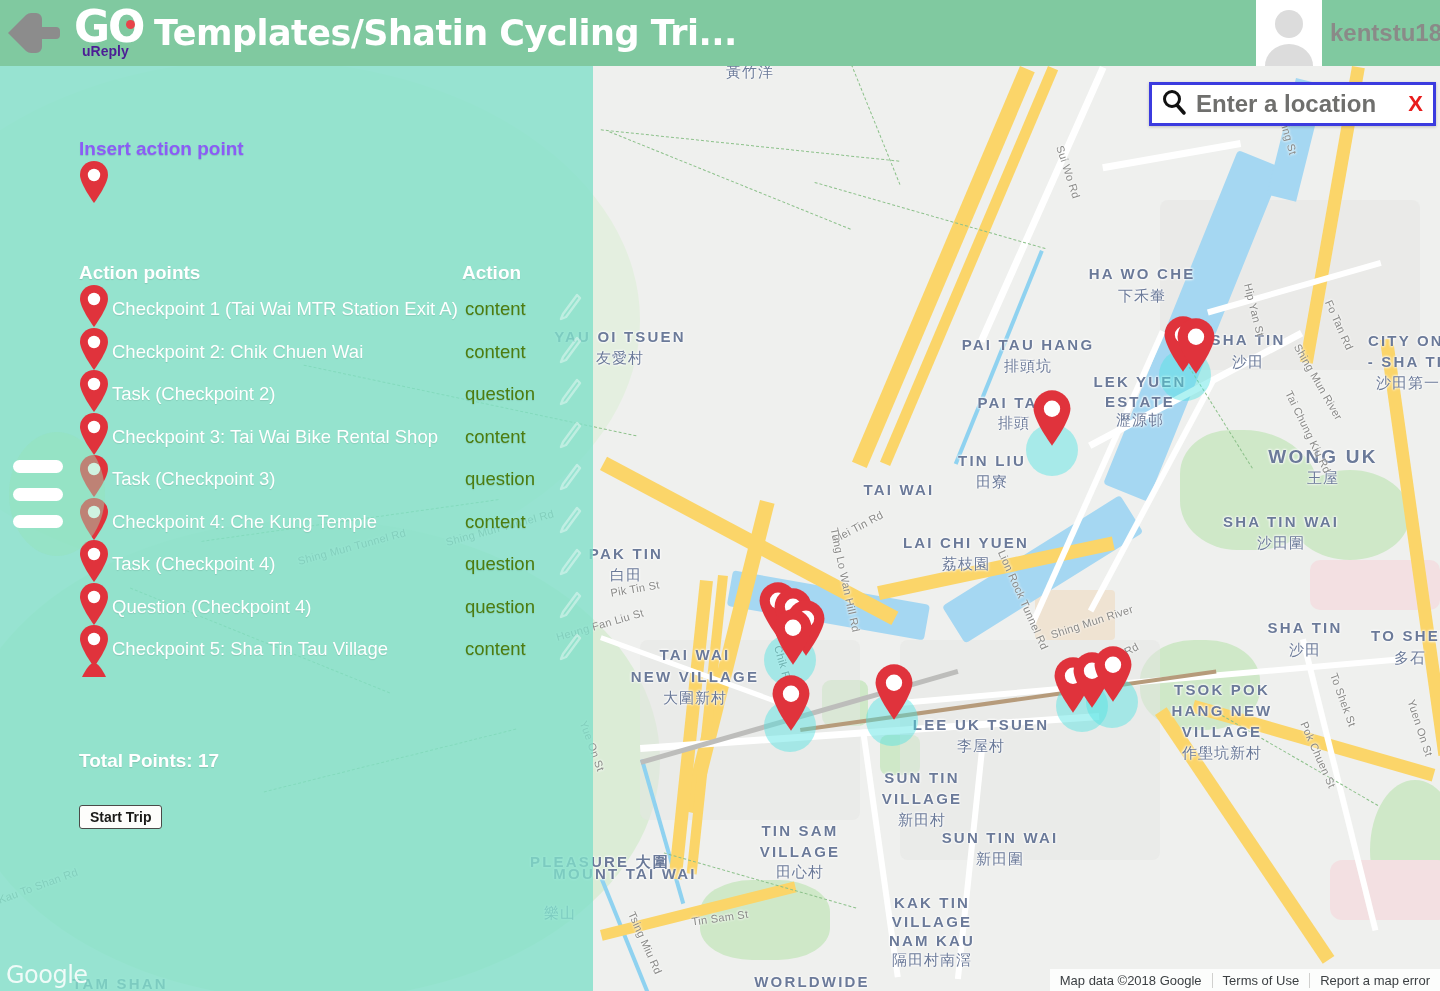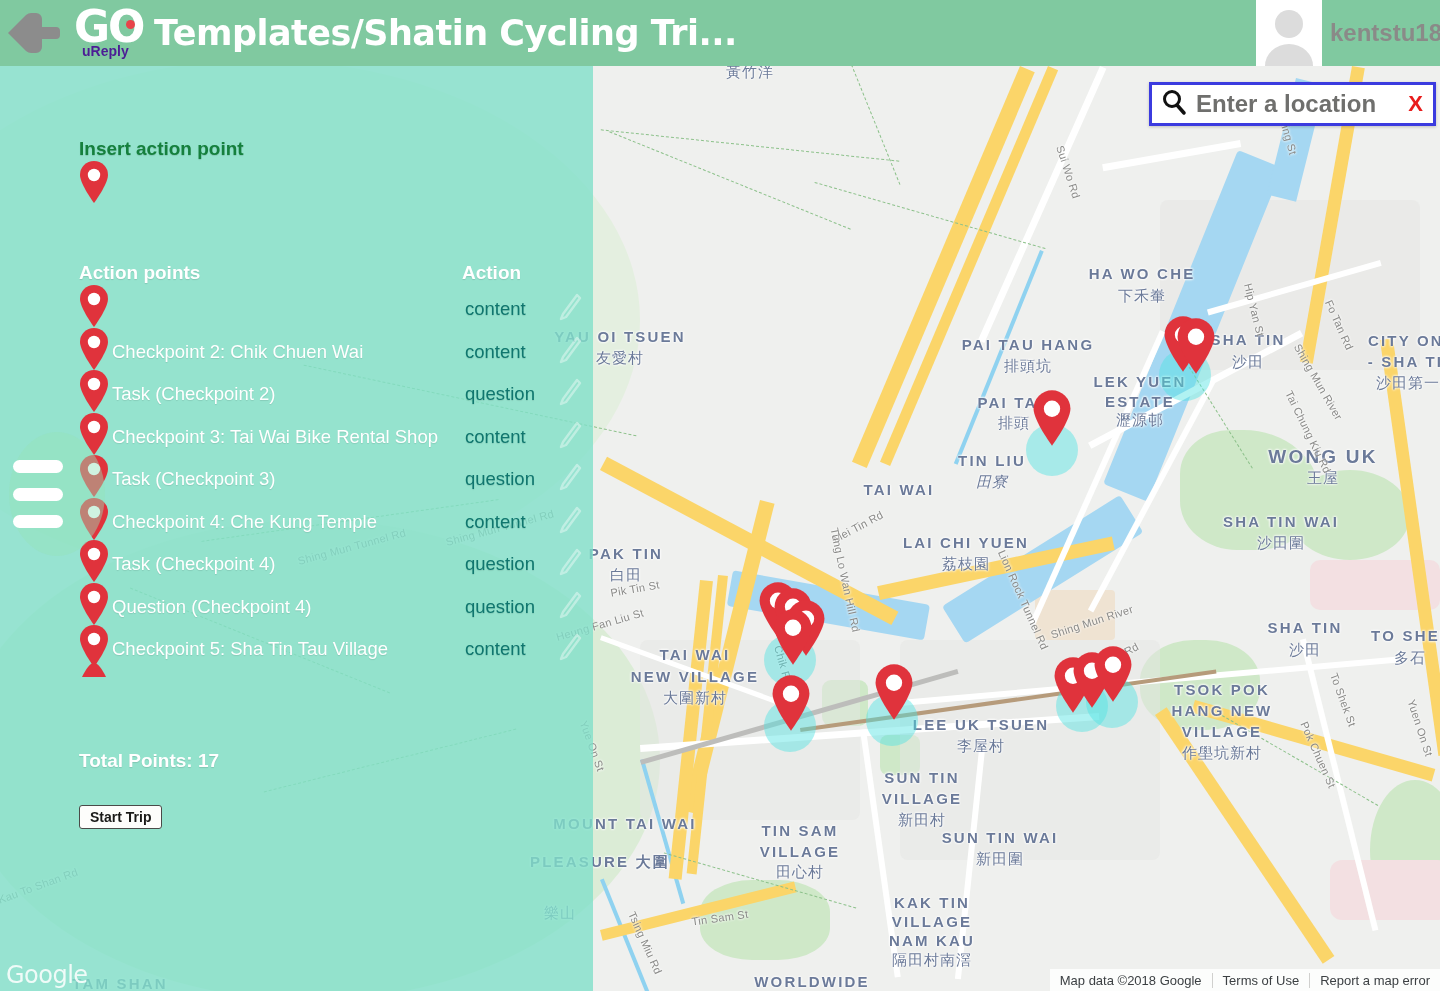--- a/index.html
+++ b/index.html
@@ -101,21 +101,21 @@
   }
 
   
   .left-panel {
     position: absolute; left: 0; top: 66px; width: 593px; height: 925px;
     background: rgba(129,224,201,0.80);
     z-index: 30;
   }
   .insert-title {
     position: absolute; left: 79px; top: 72px;
-    color: #15803d; font-size: 19px; font-weight: 700;
+    color: #8b5cf6; font-size: 19px; font-weight: 700;
     text-shadow: 0 1px 1px rgba(0,0,0,0.12);
   }
   .pin {
     position: absolute;
     width: 34px; height: 44px;
   }
   .pin svg { display: block; }
   .insert-pin { left: 77px; top: 94px; }
 
   .search-wrap {
@@ -152,21 +152,21 @@
     position: absolute; left: 77px; top: -4px;
     width: 34px; height: 44px;
   }
   .row .rowlabel {
     position: absolute; left: 112px; top: 50%; transform: translateY(-50%);
     color: #fff; font-size: 18.5px; white-space: nowrap;
     text-shadow: 0 1px 1px rgba(0,0,0,0.10);
   }
   .row .rowaction {
     position: absolute; left: 465px; top: 50%; transform: translateY(-50%);
-    color: #0f766e; font-size: 18.5px;
+    color: #4d7c0f; font-size: 18.5px;
     text-shadow: 0 1px 1px rgba(0,0,0,0.10);
   }
   .row .rowedit {
     position: absolute; left: 558px; top: 50%; transform: translateY(-50%);
     opacity: 0.40;
   }
   .pin-tail {
     position: absolute; left: 82px; top: 0px; width: 24px; height: 14px;
   }
 
@@ -333,21 +333,21 @@
         <div class="maplabel caps" style="left: 1028px; top: 345px; font-size: 15px; transform: translate(-50%, -50%);">PAI TAU HANG</div>
         <div class="maplabel cn" style="left: 1028px; top: 366px; font-size: 15px; transform: translate(-50%, -50%);">排頭坑</div>
         <div class="maplabel caps" style="left: 1248px; top: 340px; font-size: 15px; transform: translate(-50%, -50%);">SHA TIN</div>
         <div class="maplabel cn" style="left: 1248px; top: 362px; font-size: 15px; transform: translate(-50%, -50%);">沙田</div>
         <div class="maplabel caps" style="left: 1140px; top: 382px; font-size: 15px; transform: translate(-50%, -50%);">LEK YUEN</div>
         <div class="maplabel caps" style="left: 1140px; top: 402px; font-size: 15px; transform: translate(-50%, -50%);">ESTATE</div>
         <div class="maplabel cn" style="left: 1140px; top: 420px; font-size: 15px; transform: translate(-50%, -50%);">瀝源邨</div>
         <div class="maplabel caps" style="left: 1014px; top: 403px; font-size: 15px; transform: translate(-50%, -50%);">PAI TAU</div>
         <div class="maplabel cn" style="left: 1014px; top: 423px; font-size: 15px; transform: translate(-50%, -50%);">排頭</div>
         <div class="maplabel caps" style="left: 992px; top: 461px; font-size: 15px; transform: translate(-50%, -50%);">TIN LIU</div>
-        <div class="maplabel cn" style="left: 992px; top: 482px; font-size: 15px; transform: translate(-50%, -50%); font-style: italic;">田寮</div>
+        <div class="maplabel cn" style="left: 992px; top: 482px; font-size: 15px; transform: translate(-50%, -50%);">田寮</div>
         <div class="maplabel caps" style="left: 899px; top: 490px; font-size: 15px; transform: translate(-50%, -50%);">TAI WAI</div>
         <div class="maplabel caps" style="left: 1412px; top: 341px; font-size: 15px; transform: translate(-50%, -50%);">CITY ONE</div>
         <div class="maplabel caps" style="left: 1412px; top: 362px; font-size: 15px; transform: translate(-50%, -50%);">- SHA TIN</div>
         <div class="maplabel cn" style="left: 1416px; top: 383px; font-size: 15px; transform: translate(-50%, -50%);">沙田第一城</div>
         <div class="maplabel caps" style="left: 1323px; top: 457px; font-size: 19px; transform: translate(-50%, -50%);">WONG UK</div>
         <div class="maplabel cn" style="left: 1323px; top: 478px; font-size: 15px; transform: translate(-50%, -50%);">王屋</div>
         <div class="maplabel caps" style="left: 1281px; top: 522px; font-size: 15px; transform: translate(-50%, -50%);">SHA TIN WAI</div>
         <div class="maplabel cn" style="left: 1281px; top: 543px; font-size: 15px; transform: translate(-50%, -50%);">沙田圍</div>
         <div class="maplabel caps" style="left: 966px; top: 543px; font-size: 15px; transform: translate(-50%, -50%);">LAI CHI YUEN</div>
         <div class="maplabel cn" style="left: 966px; top: 564px; font-size: 15px; transform: translate(-50%, -50%);">荔枝園</div>
@@ -372,21 +372,21 @@
         <div class="maplabel caps" style="left: 1000px; top: 838px; font-size: 15px; transform: translate(-50%, -50%);">SUN TIN WAI</div>
         <div class="maplabel cn" style="left: 1000px; top: 859px; font-size: 15px; transform: translate(-50%, -50%);">新田圍</div>
         <div class="maplabel caps" style="left: 800px; top: 831px; font-size: 15px; transform: translate(-50%, -50%);">TIN SAM</div>
         <div class="maplabel caps" style="left: 800px; top: 852px; font-size: 15px; transform: translate(-50%, -50%);">VILLAGE</div>
         <div class="maplabel cn" style="left: 800px; top: 872px; font-size: 15px; transform: translate(-50%, -50%);">田心村</div>
         <div class="maplabel caps" style="left: 932px; top: 903px; font-size: 15px; transform: translate(-50%, -50%);">KAK TIN</div>
         <div class="maplabel caps" style="left: 932px; top: 922px; font-size: 15px; transform: translate(-50%, -50%);">VILLAGE</div>
         <div class="maplabel caps" style="left: 932px; top: 941px; font-size: 15px; transform: translate(-50%, -50%);">NAM KAU</div>
         <div class="maplabel cn" style="left: 932px; top: 960px; font-size: 15px; transform: translate(-50%, -50%);">隔田村南滘</div>
         <div class="maplabel caps" style="left: 812px; top: 982px; font-size: 15px; transform: translate(-50%, -50%);">WORLDWIDE</div>
-        <div class="maplabel caps" style="left: 625px; top: 824px; font-size: 15px; transform: translate(-50%, -50%);">MOUNT TAI WAI</div>
+        <div class="maplabel caps" style="left: 625px; top: 874px; font-size: 15px; transform: translate(-50%, -50%);">MOUNT TAI WAI</div>
         <div class="maplabel caps" style="left: 600px; top: 862px; font-size: 15px; transform: translate(-50%, -50%);">PLEASURE 大圍</div>
         <div class="maplabel cn" style="left: 560px; top: 881px; font-size: 15px; transform: translate(-50%, -50%); margin-top: 32px;">樂山</div>
         <div class="maplabel caps" style="left: 620px; top: 337px; font-size: 15px; transform: translate(-50%, -50%);">YAU OI TSUEN</div>
         <div class="maplabel cn" style="left: 620px; top: 358px; font-size: 15px; transform: translate(-50%, -50%);">友愛村</div>
         <div class="maplabel caps" style="left: 120px; top: 984px; font-size: 15px; transform: translate(-50%, -50%);">TAM SHAN</div>
       </div>
     <div id="map-streets">
         <div class="maplabel street" style="left: 1068px; top: 172px; transform: translate(-50%, -50%) rotate(72deg);">Sui Wo Rd</div>
         <div class="maplabel street" style="left: 1285px; top: 126px; transform: translate(-50%, -50%) rotate(74deg);">Lok King St</div>
         <div class="maplabel street" style="left: 1254px; top: 310px; transform: translate(-50%, -50%) rotate(76deg);">Hip Yan St</div>
@@ -529,20 +529,21 @@
 
     <div class="col-head points">Action points</div>
     <div class="col-head action">Action</div>
 
     <div class="rows" id="rows">
         <div class="row">
           <span class="rowpin"><svg width="34" height="44" viewBox="0 0 34 44">
               <path d="M17 43 C17 43 3 24 3 15 A14 14 0 0 1 31 15 C31 24 17 43 17 43 Z" fill="#e0333c"></path>
               <circle cx="17" cy="15" r="6.2" fill="#ffffff"></circle>
             </svg></span>
+          <span class="rowlabel">Checkpoint 1 (Tai Wai MTR Station Exit A)</span>
           <span class="rowaction">content</span>
           <span class="rowedit"><svg width="24" height="30" viewBox="0 0 24 30">
               <path d="M19 3 L22 6 L8 25 L3 27 L5 22 Z" fill="none" stroke="#ffffff" stroke-width="2.4" stroke-linejoin="round"></path>
             </svg></span>
         </div>
         <div class="row">
           <span class="rowpin"><svg width="34" height="44" viewBox="0 0 34 44">
               <path d="M17 43 C17 43 3 24 3 15 A14 14 0 0 1 31 15 C31 24 17 43 17 43 Z" fill="#e0333c"></path>
               <circle cx="17" cy="15" r="6.2" fill="#ffffff"></circle>
             </svg></span>

